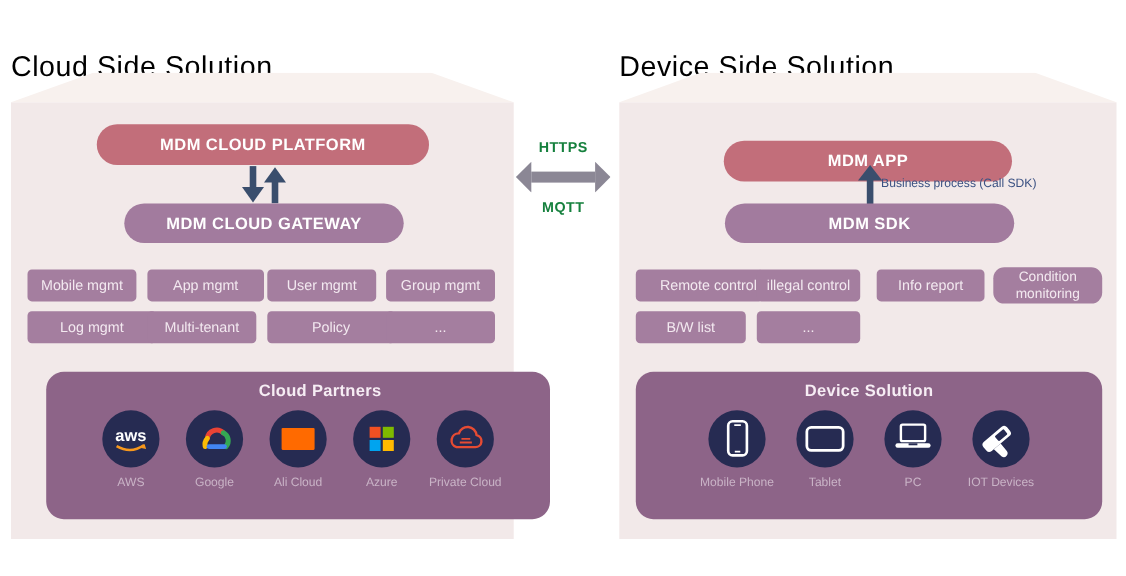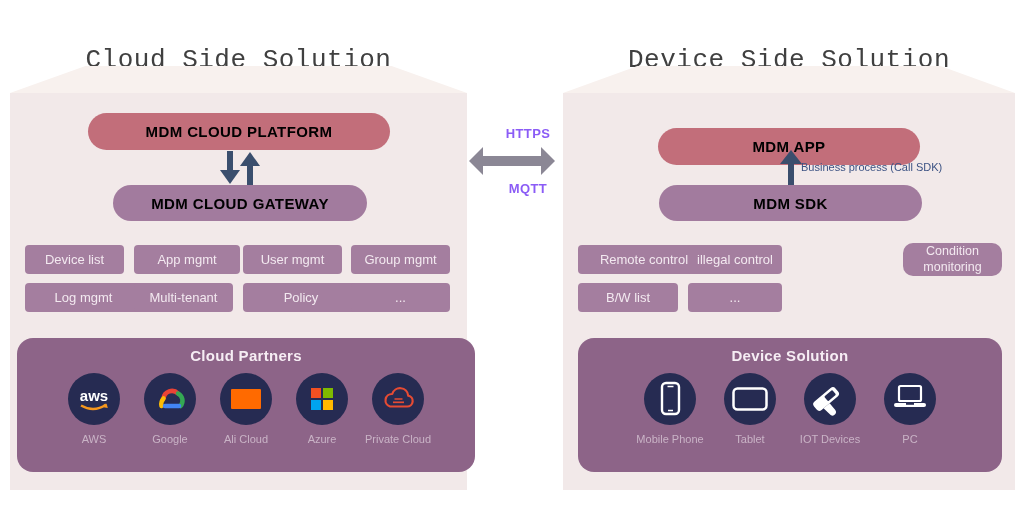--- a/index.html
+++ b/index.html
@@ -1,48 +1,48 @@
 <!DOCTYPE html>
 <html><head>
 <meta charset="utf-8">
 <style>
   html,body{margin:0;padding:0;background:#ffffff;font-family:"Liberation Sans",sans-serif;}
   .stage{position:relative;width:1024px;height:524px;background:#ffffff;overflow:hidden;}
 
-  .side-title{position:absolute;top:45px;text-align:center;font-size:26px;font-weight:400;
-              color:#404040;letter-spacing:.5px;font-family:Liberation Mono, monospace;}
+  .side-title{position:absolute;top:45px;font-size:26px;font-weight:400;
+              color:#000000;letter-spacing:.5px;}
   .title-shadow{position:absolute;top:74px;width:135px;height:11px;border-radius:50%;
                 background:radial-gradient(ellipse at center,rgba(70,80,100,.85) 0%,rgba(70,80,100,0) 70%);
                 filter:blur(1.5px);}
   .panel-roof{position:absolute;top:66px;height:27px;background:#f8f1ee;
               clip-path:polygon(16.5% 0,83.5% 0,100% 100%,0 100%);}
   .panel-body{position:absolute;top:93px;height:397px;background:#f2e9e9;}
 
   .pill{position:absolute;border-radius:19px;display:flex;align-items:center;justify-content:center;
-        color:#000000;font-size:15px;font-weight:600;letter-spacing:.4px;}
+        color:#ffffff;font-size:15px;font-weight:600;letter-spacing:.4px;}
   .pill.rose{background:#c26e7a;}
   .pill.mauve{background:#a27b9e;}
 
   .feature-box{position:absolute;height:29px;background:#a47e9f;border-radius:4px;
                display:flex;align-items:center;justify-content:center;text-align:center;
                color:#f3e9f0;font-size:13px;line-height:1.22;}
   .feature-box.tall{height:33px;font-size:12.5px;border-radius:10px;}
 
   .group-panel{position:absolute;top:338px;height:134px;background:#8d6488;border-radius:16px;}
   .group-title{text-align:center;color:#f6edf4;font-size:15px;font-weight:600;padding-top:9px;letter-spacing:.3px;}
   .icon-row{position:absolute;left:0;right:0;top:35px;display:flex;justify-content:center;}
   .icon-item{display:flex;flex-direction:column;align-items:center;width:70px;}
   .row-five .icon-item{margin:0 3px;text-align:right;}
   .row-four .icon-item{margin:0 5px;}
   .icon-circle{width:52px;height:52px;border-radius:50%;background:#262b52;
                display:flex;align-items:center;justify-content:center;}
   .icon-label{margin-top:8px;font-size:11px;color:#c9b3c6;white-space:nowrap;}
 
-  .protocol-label{position:absolute;left:477px;width:102px;text-align:center;
-                  font-size:13px;font-weight:bold;color:#8b5cf6;letter-spacing:.4px;}
+  .protocol-label{position:absolute;left:461px;width:102px;text-align:center;
+                  font-size:13px;font-weight:bold;color:#15803d;letter-spacing:.4px;}
   .arrow-abs{position:absolute;}
   .business-label{position:absolute;left:801px;top:161px;font-size:11px;color:#3c5283;white-space:nowrap;}
 </style>
 </head>
 <body>
 
 <div class="stage">
 
   <div class="side-title" style="left:10px;width:457px;">Cloud Side Solution</div>
   <div class="title-shadow" style="left:171px;"></div>
@@ -53,30 +53,30 @@
 
   <svg class="arrow-abs" style="left:216px;top:151px;" width="48" height="34" viewBox="0 0 48 34">
     <rect x="11" y="0" width="6" height="20" fill="#3a4e6d"></rect>
     <polygon points="4,19 24,19 14,33" fill="#3a4e6d"></polygon>
     <rect x="31" y="13" width="6" height="21" fill="#3a4e6d"></rect>
     <polygon points="24,15 44,15 34,1" fill="#3a4e6d"></polygon>
   </svg>
 
   <div class="pill mauve" style="left:113px;top:185px;width:254px;height:36px;">MDM CLOUD GATEWAY</div>
 
-  <div class="feature-box" style="left:25px;top:245px;width:99px;">Device list</div>
+  <div class="feature-box" style="left:25px;top:245px;width:99px;">Mobile mgmt</div>
   <div class="feature-box" style="left:134px;top:245px;width:106px;">App mgmt</div>
   <div class="feature-box" style="left:243px;top:245px;width:99px;">User mgmt</div>
   <div class="feature-box" style="left:351px;top:245px;width:99px;">Group mgmt</div>
   <div class="feature-box" style="left:25px;top:283px;width:117px;">Log mgmt</div>
   <div class="feature-box" style="left:134px;top:283px;width:99px;">Multi-tenant</div>
   <div class="feature-box" style="left:243px;top:283px;width:116px;">Policy</div>
   <div class="feature-box" style="left:351px;top:283px;width:99px;">...</div>
 
-  <div class="group-panel" style="left:17px;width:458px;">
+  <div class="group-panel" style="left:42px;width:418px;padding-left:40px;">
     <div class="group-title">Cloud Partners</div>
     <div class="icon-row row-five">
 
       <div class="icon-item">
         <div class="icon-circle">
           <svg width="44" height="44" viewBox="0 0 44 44">
             <text x="22" y="24" text-anchor="middle" font-size="15" font-weight="bold" fill="#ffffff" font-family="Liberation Sans, sans-serif">aws</text>
             <path d="M9 28.5 Q 22 36 34 27.5" stroke="#f7981d" stroke-width="2.3" fill="none"></path>
             <path d="M34.5 26.6 l 1.3 4.5 -4.6 -0.9 z" fill="#f7981d"></path>
           </svg>
@@ -149,20 +149,21 @@
   <svg class="arrow-abs" style="left:780px;top:150px;" width="22" height="36" viewBox="0 0 22 36">
     <rect x="8" y="12" width="6" height="24" fill="#3a4e6d"></rect>
     <polygon points="0,14 22,14 11,0" fill="#3a4e6d"></polygon>
   </svg>
   <div class="business-label">Business process (Call SDK)</div>
 
   <div class="pill mauve" style="left:659px;top:185px;width:263px;height:36px;">MDM SDK</div>
 
   <div class="feature-box" style="left:578px;top:245px;width:100px;padding-left:16px;">Remote control</div>
   <div class="feature-box" style="left:688px;top:245px;width:94px;">illegal control</div>
+  <div class="feature-box" style="left:797px;top:245px;width:98px;">Info report</div>
   <div class="feature-box tall" style="left:903px;top:243px;width:99px;">Condition monitoring</div>
   <div class="feature-box" style="left:578px;top:283px;width:100px;">B/W list</div>
   <div class="feature-box" style="left:688px;top:283px;width:94px;">...</div>
 
   <div class="group-panel" style="left:578px;width:424px;">
     <div class="group-title">Device Solution</div>
     <div class="icon-row row-four">
 
       <div class="icon-item">
         <div class="icon-circle">
@@ -175,42 +176,42 @@
         <div class="icon-label">Mobile Phone</div>
       </div>
 
       <div class="icon-item">
         <div class="icon-circle">
           <svg width="44" height="44" viewBox="0 0 44 44">
             <rect x="5.5" y="11.5" width="33" height="21" rx="4" fill="none" stroke="#ffffff" stroke-width="2.5"></rect>
           </svg>
         </div>
         <div class="icon-label">Tablet</div>
+      </div>
+
+      <div class="icon-item">
+        <div class="icon-circle">
+          <svg width="44" height="44" viewBox="0 0 44 44">
+            <rect x="11" y="9" width="22" height="15" rx="1.5" fill="none" stroke="#ffffff" stroke-width="2.2"></rect>
+            <rect x="6" y="26" width="32" height="4" rx="2" fill="#ffffff"></rect>
+            <rect x="18" y="26" width="8" height="1.8" fill="#262b52"></rect>
+          </svg>
+        </div>
+        <div class="icon-label">PC</div>
       </div>
 
       <div class="icon-item">
         <div class="icon-circle">
           <svg width="44" height="44" viewBox="0 0 44 44">
             <g transform="rotate(-40 22 22)">
               <rect x="5" y="14" width="28" height="11" rx="3.5" fill="#ffffff"></rect>
               <rect x="19" y="16.5" width="10.5" height="6" rx="1" fill="#262b52"></rect>
               <path d="M11 25 h8 v8.5 a3.5 3.5 0 0 1 -6.8 1.2 Z" fill="#ffffff"></path>
             </g>
           </svg>
         </div>
         <div class="icon-label">IOT Devices</div>
       </div>
 
-      <div class="icon-item">
-        <div class="icon-circle">
-          <svg width="44" height="44" viewBox="0 0 44 44">
-            <rect x="11" y="9" width="22" height="15" rx="1.5" fill="none" stroke="#ffffff" stroke-width="2.2"></rect>
-            <rect x="6" y="26" width="32" height="4" rx="2" fill="#ffffff"></rect>
-            <rect x="18" y="26" width="8" height="1.8" fill="#262b52"></rect>
-          </svg>
-        </div>
-        <div class="icon-label">PC</div>
-      </div>
-
     </div>
   </div>
 
 </div>
 
 </body></html>

